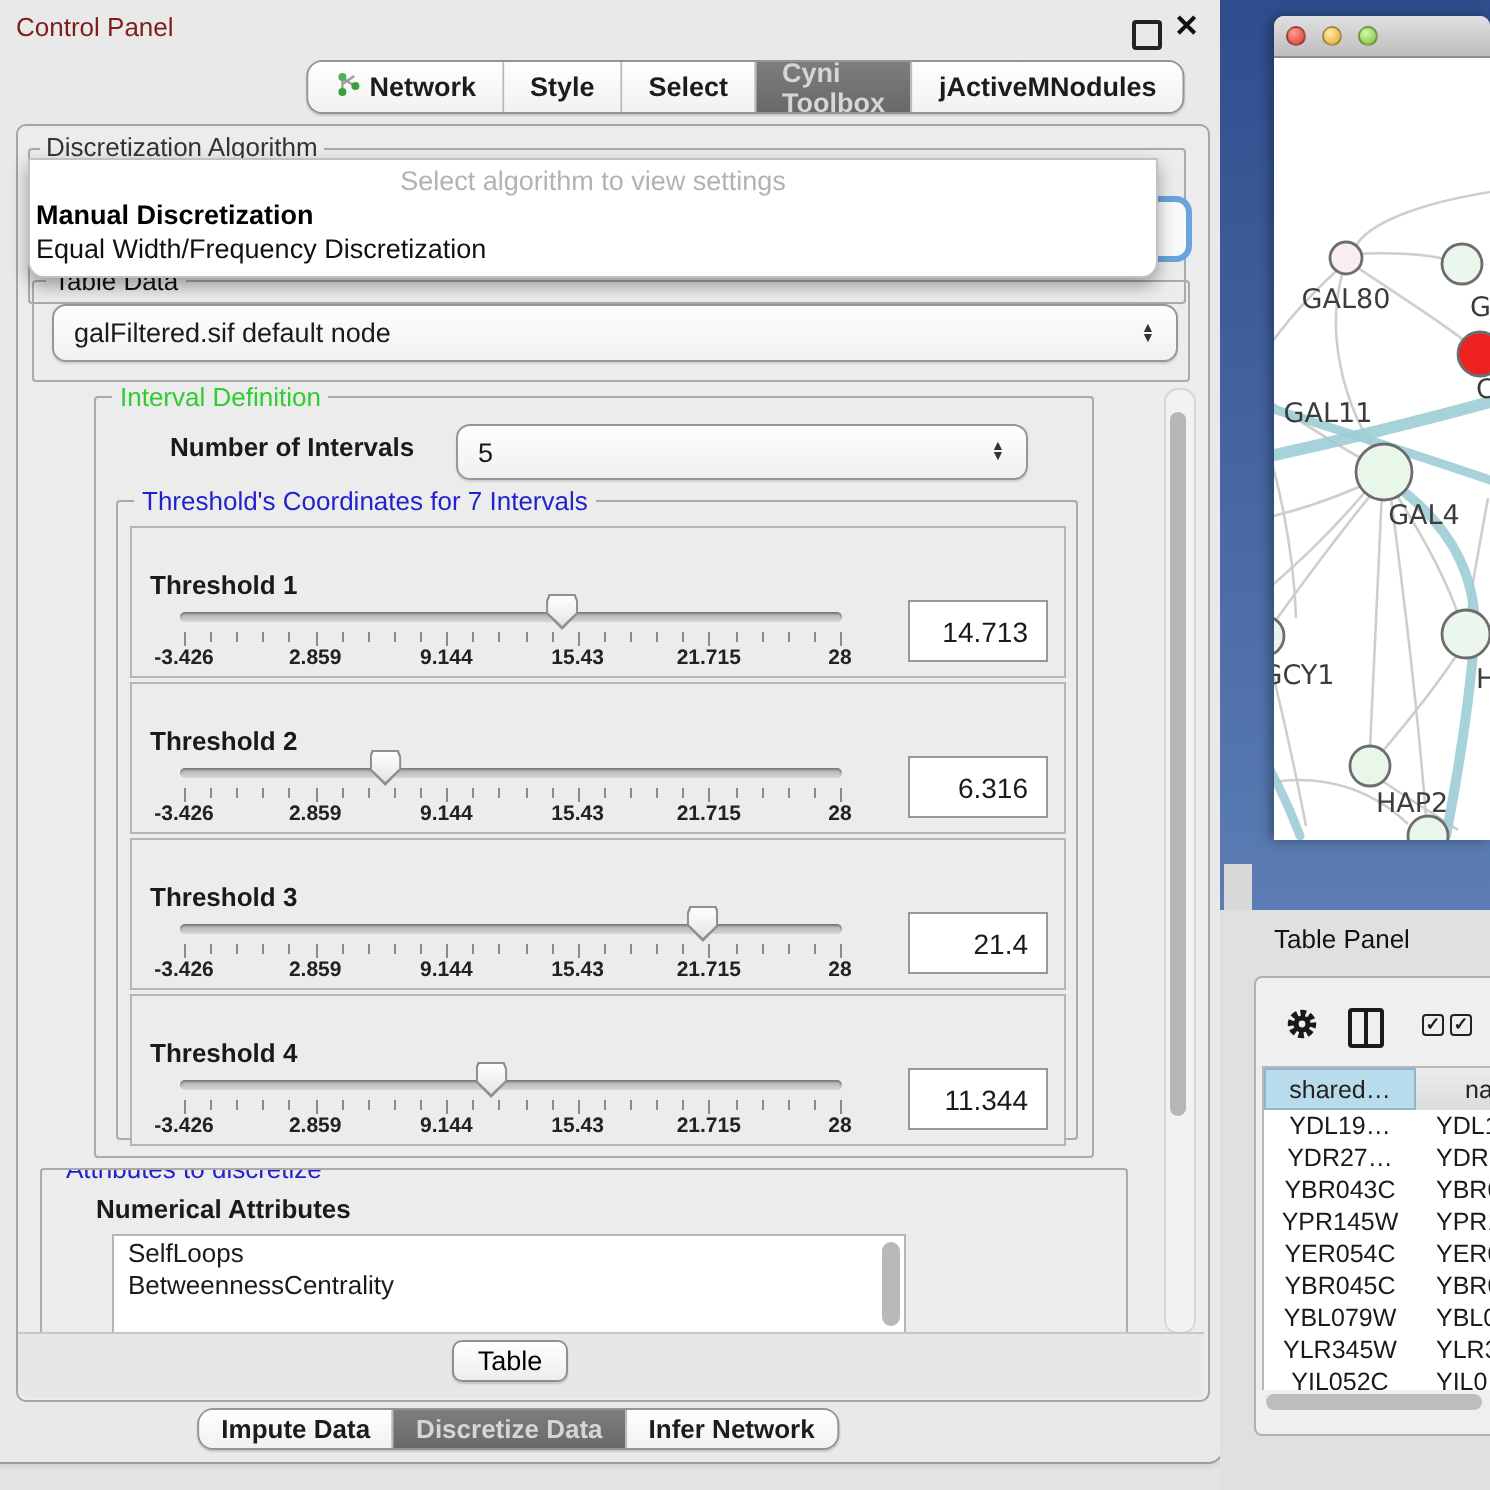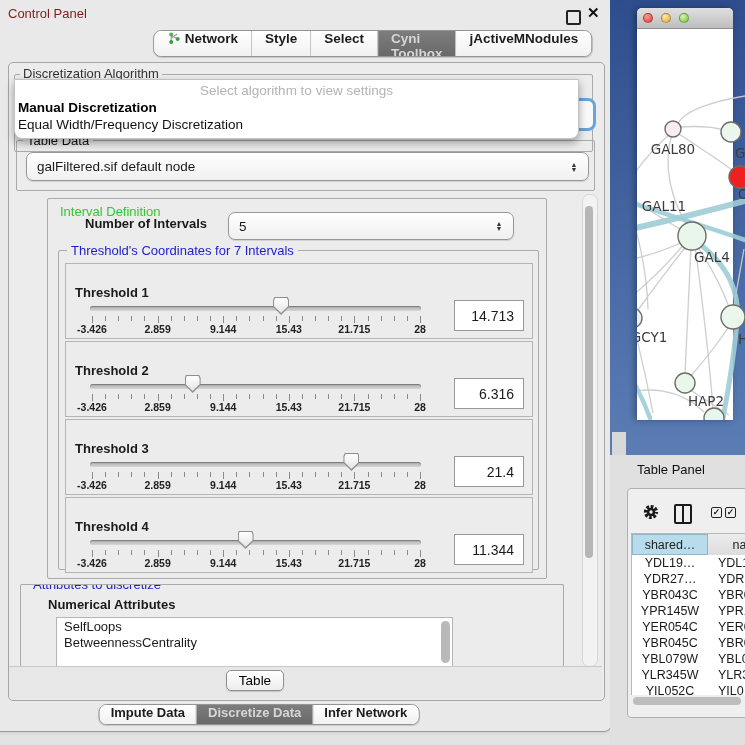--- a/index.html
+++ b/index.html
@@ -9,21 +9,21 @@
   .abs{position:absolute}
   
   .cp-window{left:-10px;top:-10px;width:620px;height:740px;border:1px solid #9c9c9c;
              border-radius:8px;background:#e9e9e9;box-shadow:0 0 4px rgba(0,0,0,.15)}
   .cp-title{left:8px;top:6px;font-size:13px;color:#7f1d1d}
   .float-btn{left:566px;top:10px;width:11px;height:11px;border:2px solid #222;border-radius:2px}
   .close-btn{left:587px;top:4px;font-size:15px;font-weight:bold;color:#111}
   
   .seg{display:flex;border:1px solid #949494;border-radius:8px;background:#fbfbfb;
        overflow:hidden;box-shadow:0 1px 1px rgba(0,0,0,.15)}
-  .seg-item{display:flex;justify-content:center;gap:5px;
+  .seg-item{display:flex;align-items:center;justify-content:center;gap:5px;
             font-weight:bold;color:#1c1c1c;border-right:1px solid #b9b9b9;cursor:default;
             background:linear-gradient(#ffffff,#f1f1f1)}
   .seg-item:last-child{border-right:none}
   .seg-item.sel{background:linear-gradient(#7d7d7d,#696969);color:#d6d6d6}
   #top-tabs{left:50%;top:30px;transform:translateX(-50%);height:25px;font-size:13.5px}
   #top-tabs .seg-item{padding:0 13px}
   #bottom-tabs{left:259px;top:704px;transform:translateX(-50%);height:19px;font-size:13px}
   #bottom-tabs .seg-item{padding:0 11px}
   
   .main-panel{left:8px;top:62px;width:595px;height:637px;border:1px solid #a5a5a5;
@@ -81,21 +81,21 @@
   .vscroll .vt{position:absolute;left:2px;top:11px;width:8px;height:352px;border-radius:5px;background:#b6b6b6}
   .apply-bar{left:9px;top:666px;width:593px;height:32px;background:#e7e7e7;
              border-top:1px solid #c8c8c8;border-radius:0 0 5px 5px}
   .apply-btn{left:255px;top:670px;transform:translateX(-50%);width:58px;height:21px;
              border:1px solid #8f8f8f;border-radius:5px;background:linear-gradient(#ffffff,#ededed);
              font-size:13.5px;display:flex;align-items:center;justify-content:center;
              box-shadow:0 1px 1px rgba(0,0,0,.15)}
   
   .desktop-blue{left:610px;top:0;width:135px;height:455px;
                 background:linear-gradient(#2e4d8d,#5b7db4)}
-  .net-window{left:637px;top:8px;width:96px;height:412px;border-radius:5px 5px 0 0;
+  .net-window{left:637px;top:8px;width:108px;height:412px;border-radius:5px 5px 0 0;
               background:#fff;box-shadow:-2px 0 6px rgba(0,0,0,.35)}
   .net-titlebar{position:absolute;left:0;top:0;width:100%;height:20px;border-radius:5px 5px 0 0;
                 background:linear-gradient(#e0e0e0,#bdbdbd);border-bottom:1px solid #8d8d8d}
   .tl-btn{position:absolute;top:5px;width:10px;height:10px;border-radius:50%;
           border:1px solid rgba(0,0,0,.3);box-sizing:border-box}
   .tl-red{left:6px;background:radial-gradient(circle at 35% 30%,#ff9d92,#d83a30)}
   .tl-yellow{left:24px;background:radial-gradient(circle at 35% 30%,#ffe9a8,#e2a833)}
   .tl-green{left:42px;background:radial-gradient(circle at 35% 30%,#d6f5a8,#74c23c)}
   .net-canvas{position:absolute;left:0;top:20px;width:108px;height:392px;overflow:hidden}
   .corner-patch{left:612px;top:432px;width:14px;height:23px;background:#d8d8d8}
@@ -169,21 +169,21 @@
 </div>
 <div class="abs combo td-combo">
   <span class="cv">galFiltered.sif default node</span>
   <span class="spinner">
       <span>▲</span>
       <span>▼</span>
     </span>
 </div>
 
 <div class="abs group iv-group">
-  <div class="group-title" id="iv-title" style="color: rgb(46, 204, 46); margin-top: 13px;">Interval Definition</div>
+  <div class="group-title" id="iv-title" style="color: rgb(46, 204, 46);">Interval Definition</div>
 </div>
 <div class="abs noi-label">Number of Intervals</div>
 <div class="abs combo noi-combo">
   <span class="cv">5</span>
   <span class="spinner">
       <span>▲</span>
       <span>▼</span>
     </span>
 </div>
 

